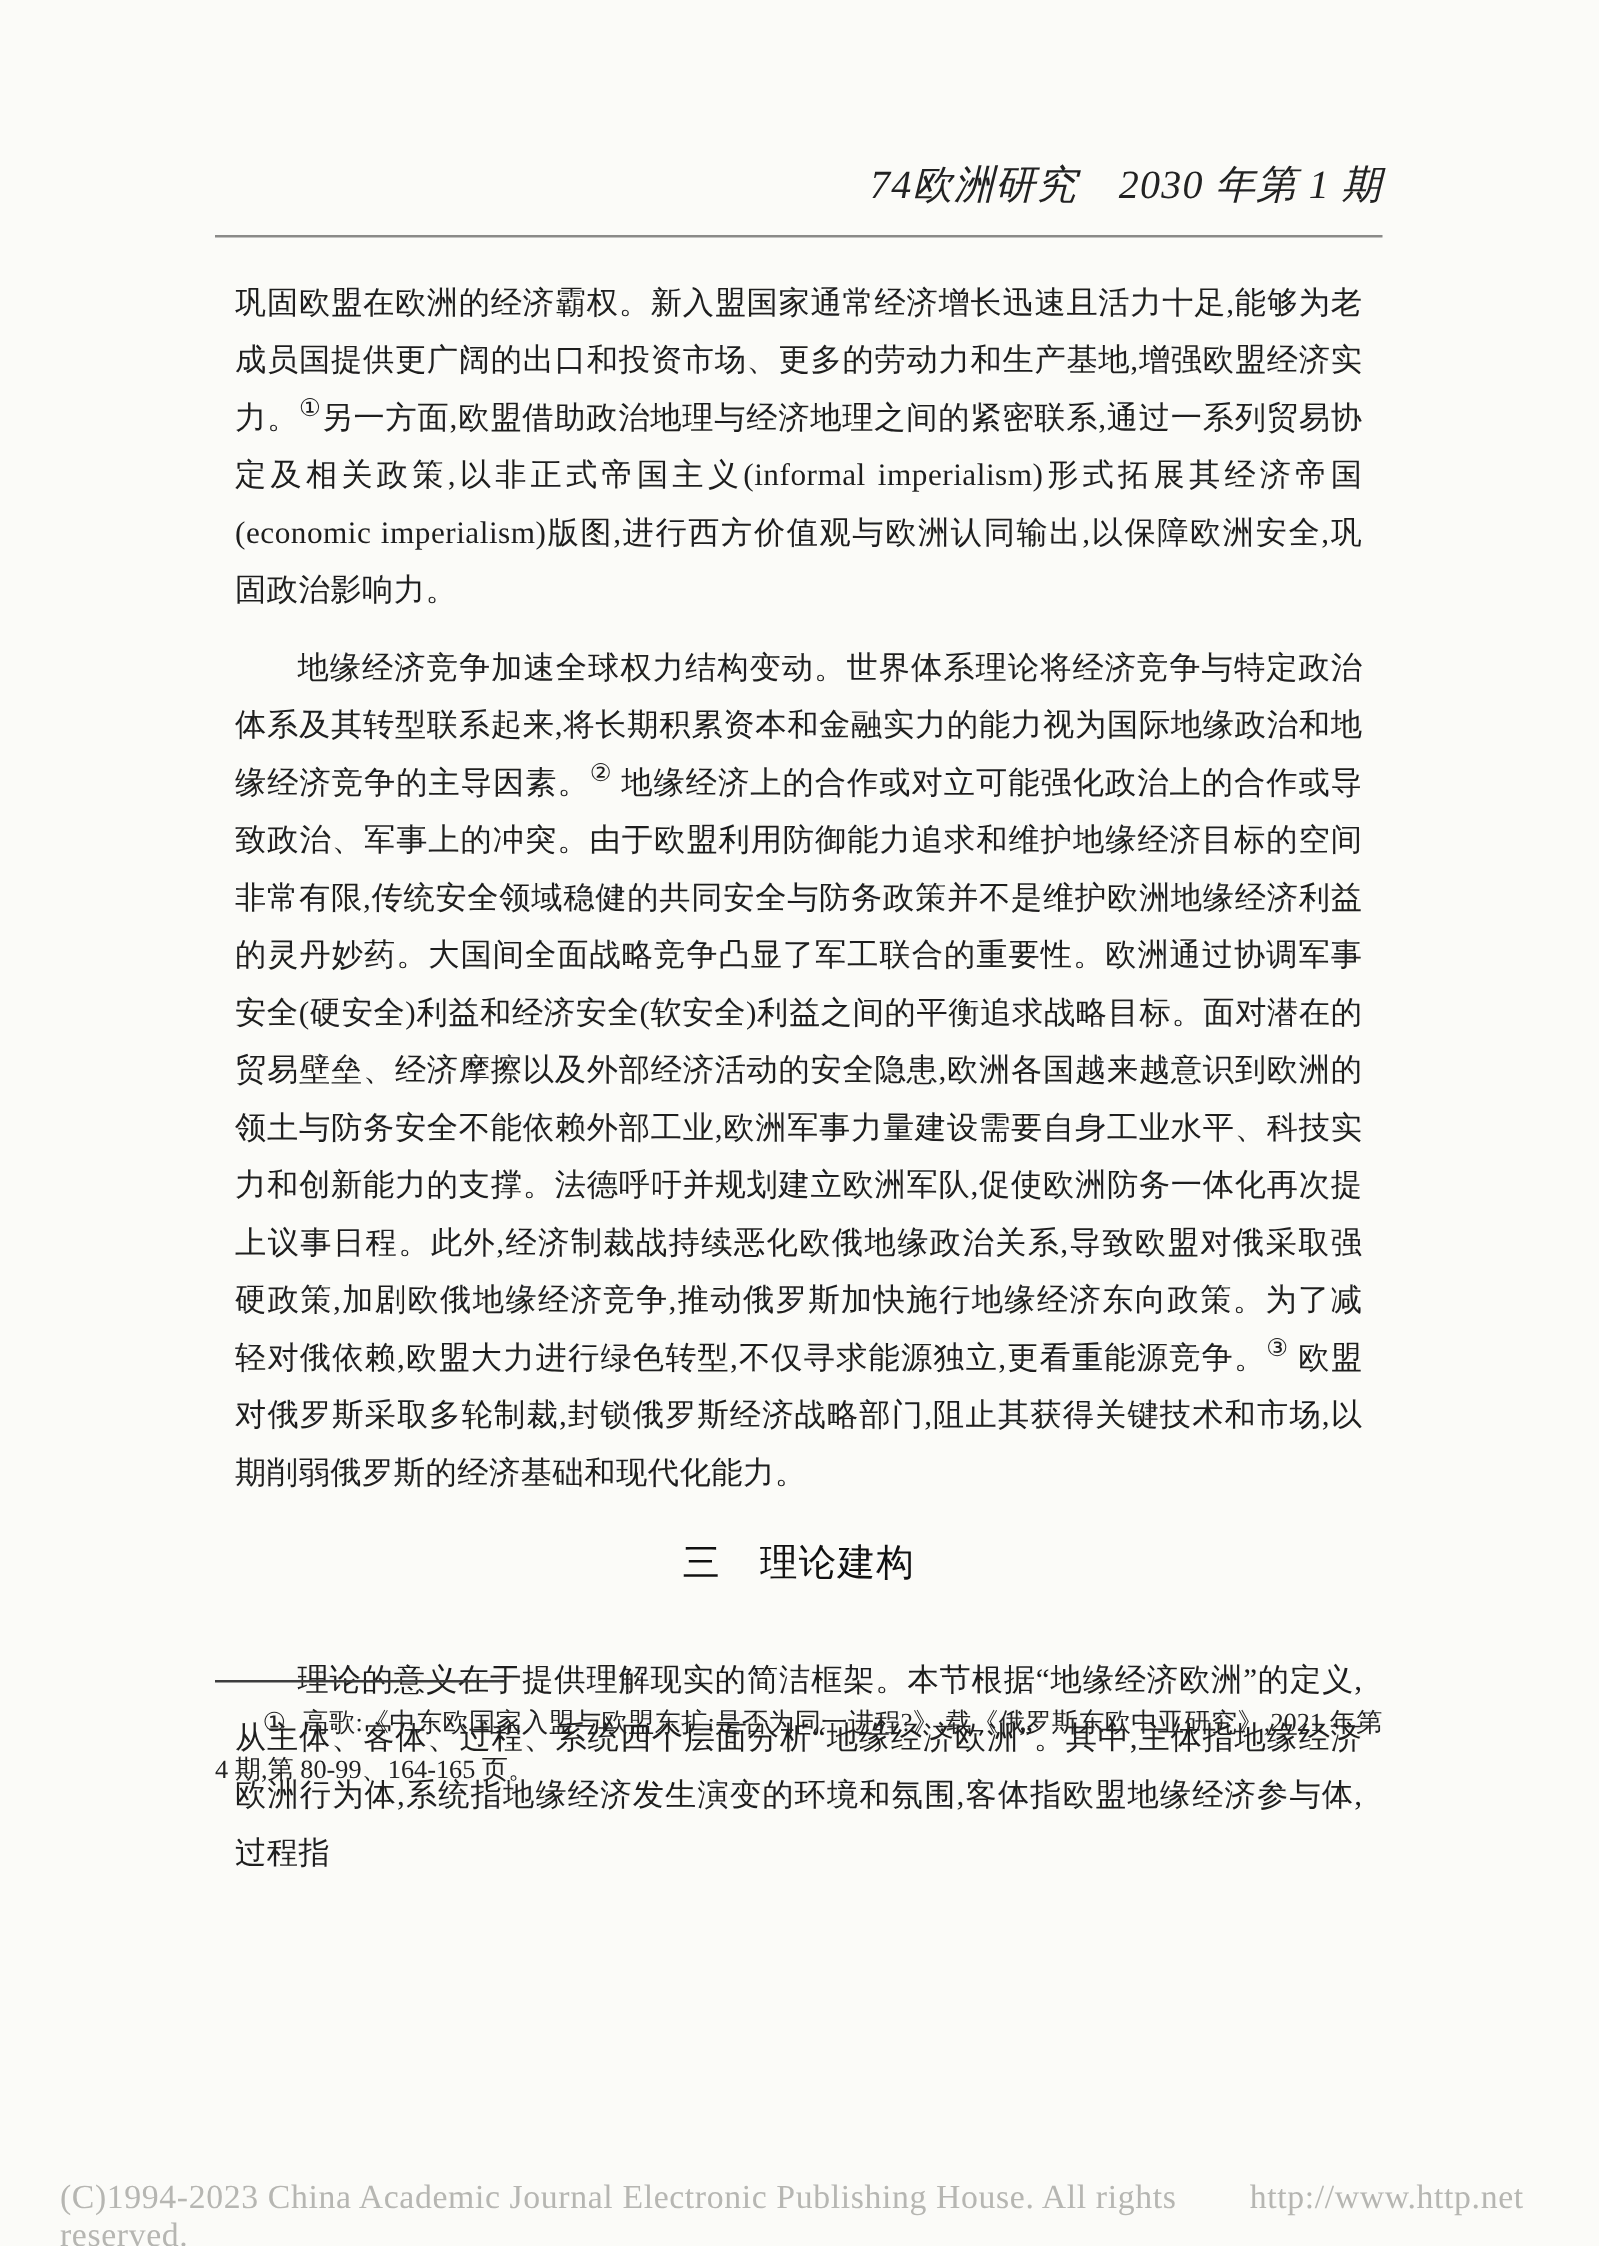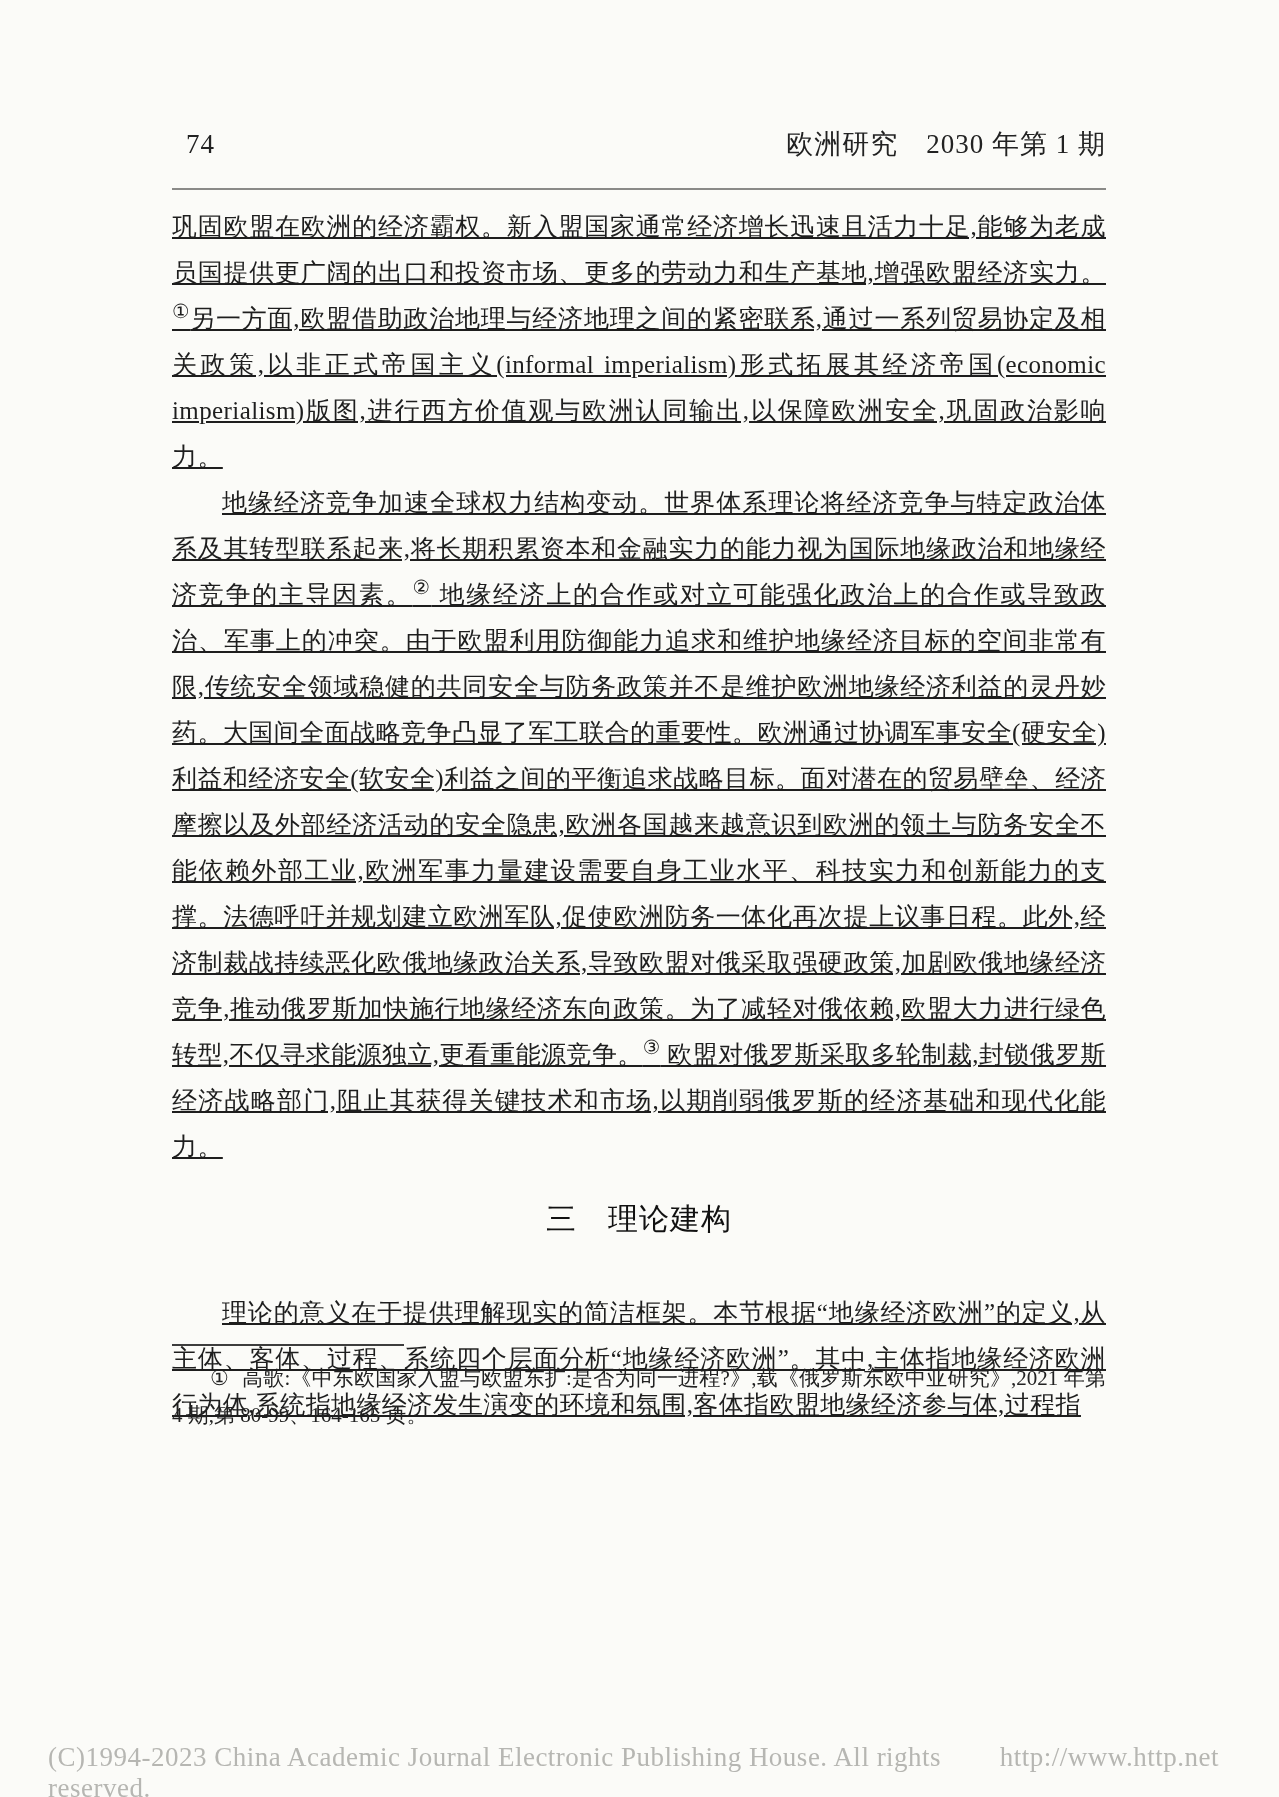--- a/index.html
+++ b/index.html
@@ -3,35 +3,35 @@
 <meta charset="utf-8">
 <style>
   html,body{margin:0;padding:0;}
   body{
     width:1279px;height:1797px;position:relative;overflow:hidden;
     background:#fbfbf8;color:#1e1e1e;
     font-family:"Liberation Serif","DejaVu Serif",serif;
   }
   .page-header{
     position:absolute;top:126px;left:172px;width:934px;
-    display:flex;justify-content:space-between;align-items:baseline;
-    font-size:27px;color:#222;
+    display:flex;justify-content:flex-end;align-items:baseline;
+    font-size:32px;color:#222;font-style:italic;
   }
   .page-number{padding-left:14px;letter-spacing:1px;}
   .journal-title{letter-spacing:1px;}
   .header-rule{
     position:absolute;top:188px;left:172px;width:934px;height:2px;
     background:#8a8a88;
   }
   .content{
     position:absolute;top:204px;left:172px;width:934px;
     font-size:25px;line-height:46px;text-align:justify;
     letter-spacing:0.4px;
   }
-  .para{margin:0;text-decoration:underline;}
+  .para{margin:16px;}
   .para.indent{text-indent:50px;}
   .para sup.ref{
     font-size:0.78em;vertical-align:super;line-height:0;
   }
   .section-heading{
     font-family:"Liberation Sans","DejaVu Sans",sans-serif;
     font-weight:normal;font-size:30px;line-height:46px;
     text-align:center;text-indent:0;
     margin:26px 0 48px 0;letter-spacing:1px;color:#111;
   }

